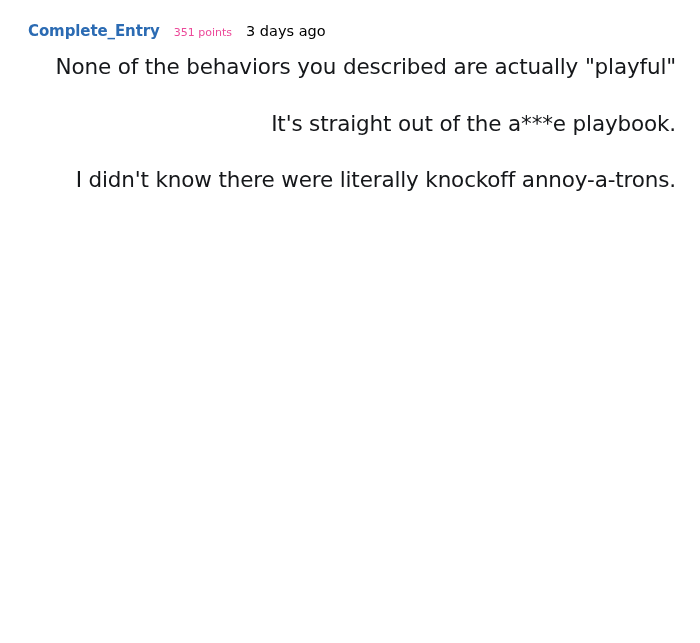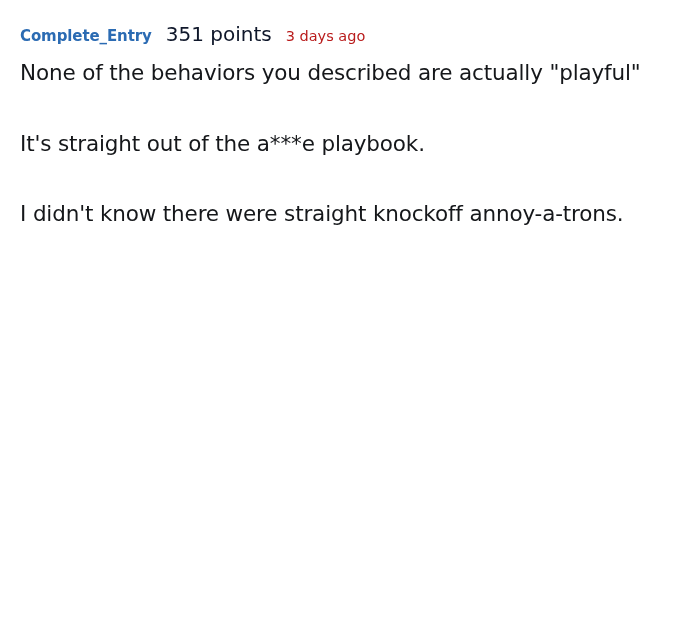--- a/index.html
+++ b/index.html
@@ -10,64 +10,65 @@
   body {
     width: 700px;
     height: 643px;
     font-family: "DejaVu Sans", "Liberation Sans", sans-serif;
     color: #1a1a1b;
     overflow: hidden;
   }
   .comment {
     box-sizing: border-box;
     width: 700px;
-    padding: 22px 24px 0 20px;
+    padding: 22px 24px 0 28px;
   }
   .meta-row {
     display: flex;
     align-items: baseline;
     gap: 14px;
     margin-bottom: 12px;
     white-space: nowrap;
   }
   .author {
     font-size: 15px;
     font-weight: bold;
     color: #2b6bb3;
     letter-spacing: -0.1px;
   }
   .points {
-    font-size: 20px;
-    color: #0f172a;
+    font-size: 11px;
+    color: #ec4899;
   }
   .timestamp {
     font-size: 14.5px;
-    color: #b91c1c;
+    color: #000000;
   }
   .body-text p {
     margin: 0;
     font-size: 21.5px;
     line-height: 1.42;
     color: #15171a;
     letter-spacing: -0.15px;
+    text-align: right;
   }
   .body-text p + p {
-    margin-top: 40px;
+    margin-top: 26px;
   }
 </style>
 </head>
 <body>
 
 <div class="comment">
 
   <div class="meta-row">
     <span class="author">Complete_Entry</span>
     <span class="points">351 points</span>
     <span class="timestamp">3 days ago</span>
   </div>
 
   <div class="body-text">
     <p>None of the behaviors you described are actually "playful"</p>
     <p>It's straight out of the a***e playbook.</p>
-    <p>I didn't know there were straight knockoff annoy-a-trons.</p>
+    <p>I didn't know there were literally knockoff annoy-a-trons.</p>
   </div>
 
 </div>
 
 </body></html>

